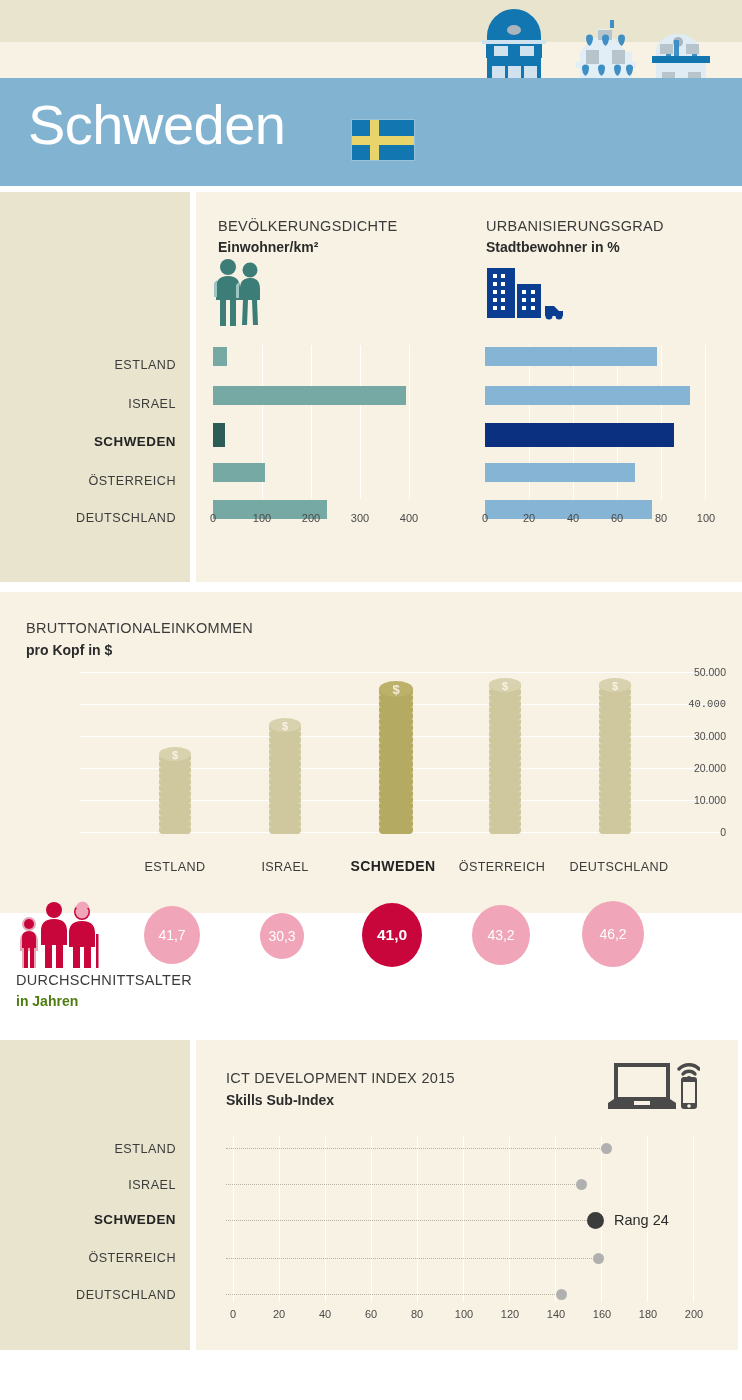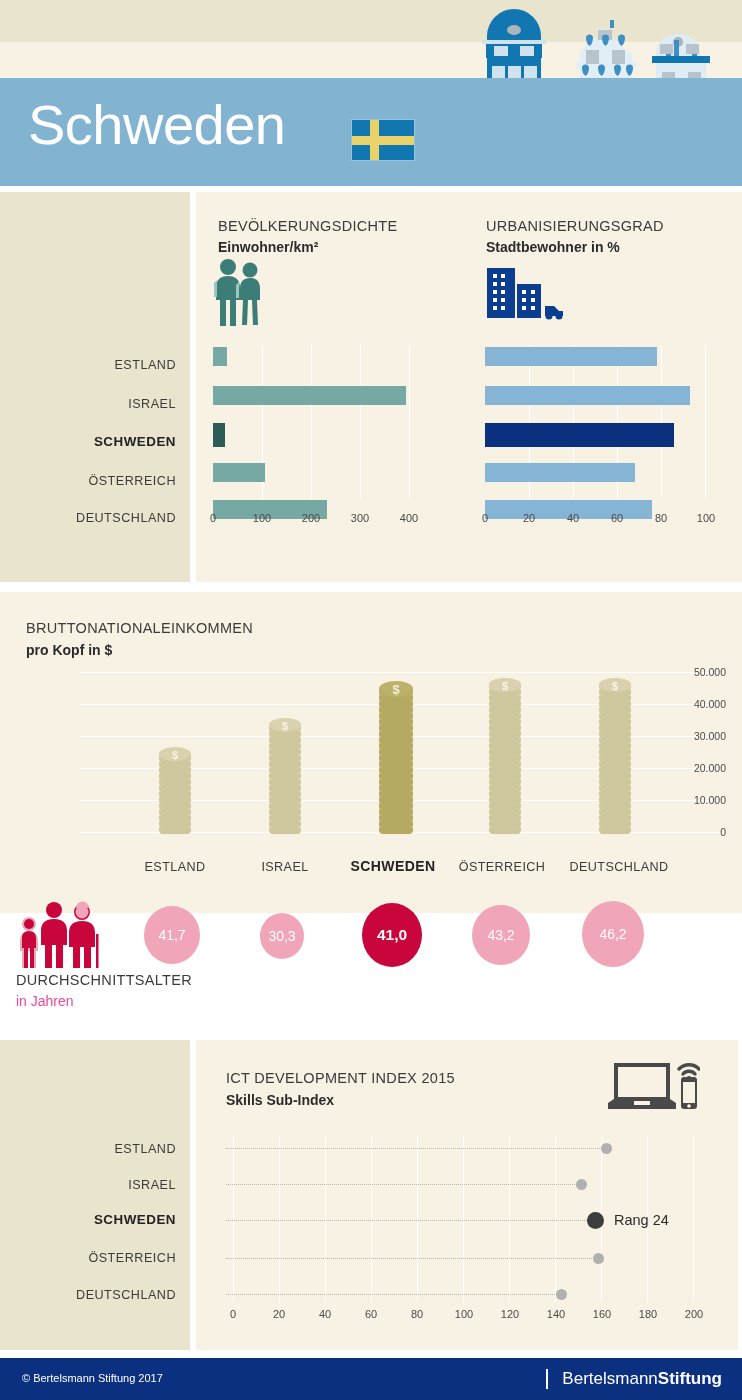--- a/index.html
+++ b/index.html
@@ -154,21 +154,21 @@
   }
   .age-bubble.hl { background: #c8063c; font-weight: bold; font-size: 15.5px; }
   .age-title {
     position: absolute;
     left: 16px; top: 972px;
     font-size: 14.5px; color: #3b3b3b; letter-spacing: 0.3px;
   }
   .age-sub {
     position: absolute;
     left: 16px; top: 993px;
-    font-size: 14px; color:#ec4899; font-weight: normal;
+    font-size: 14px; color:#4d7c0f; font-weight: bold;
   }
   .family-icon { position: absolute; left: 16px; top: 898px; }
 
   
   #sec4-side { left: 0; top: 1040px; width: 190px; height: 310px; }
   #sec4 { left: 196px; top: 1040px; width: 542px; height: 310px; }
   .dot { position: absolute; border-radius: 50%; background: #b0b0b0; }
   .dot.hl { background: #3c3c3c; }
   .dotted-row {
     position: absolute;
@@ -405,21 +405,21 @@
     <div class="panel-sub" style="position:absolute;left:26px;top:48px;">pro Kopf in $</div>
 
     <div class="gni-grid" style="top:80px;"></div>
     <div class="gni-grid" style="top:112px;"></div>
     <div class="gni-grid" style="top:144px;"></div>
     <div class="gni-grid" style="top:176px;"></div>
     <div class="gni-grid" style="top:208px;"></div>
     <div class="gni-grid" style="top:240px;"></div>
 
     <div class="gni-ylab" style="top:74px;">50.000</div>
-    <div class="gni-ylab" style="top:106px;">40.000</div>
+    <div class="gni-ylab" style="top:106px;font-family:Liberation Mono, monospace;">40.000</div>
     <div class="gni-ylab" style="top:138px;">30.000</div>
     <div class="gni-ylab" style="top:170px;">20.000</div>
     <div class="gni-ylab" style="top:202px;">10.000</div>
     <div class="gni-ylab" style="top:234px;">0</div>
 
     <div class="coinstack" style="left:158px; top:154px; height:88px;">
       <svg width="34" height="88" viewBox="0 0 34 88">
           <defs>
             <g id="cL">
               <ellipse cx="17" cy="6" rx="16" ry="5.5" fill="#e3ddbc"></ellipse>
@@ -703,18 +703,14 @@
       <rect x="75" y="27" width="12" height="21" fill="#f7f2e3"></rect>
       <circle cx="81" cy="51" r="1.8" fill="#f7f2e3"></circle>
       <g fill="none" stroke="#4a4a4a" stroke-width="3.4" stroke-linecap="round">
         <path d="M71 14 a14 14 0 0 1 20 0"></path>
         <path d="M75 19 a8 8 0 0 1 12 0"></path>
       </g>
       <circle cx="81" cy="23.5" r="2.6" fill="#4a4a4a"></circle>
     </svg>
   </div>
 
-  <div id="footer">
-    <div class="footer-copy">© Bertelsmann Stiftung 2017</div>
-    <div class="footer-logo"><span>Bertelsmann</span><b>Stiftung</b></div>
-  </div>
 
 </div>
 
 </body></html>

